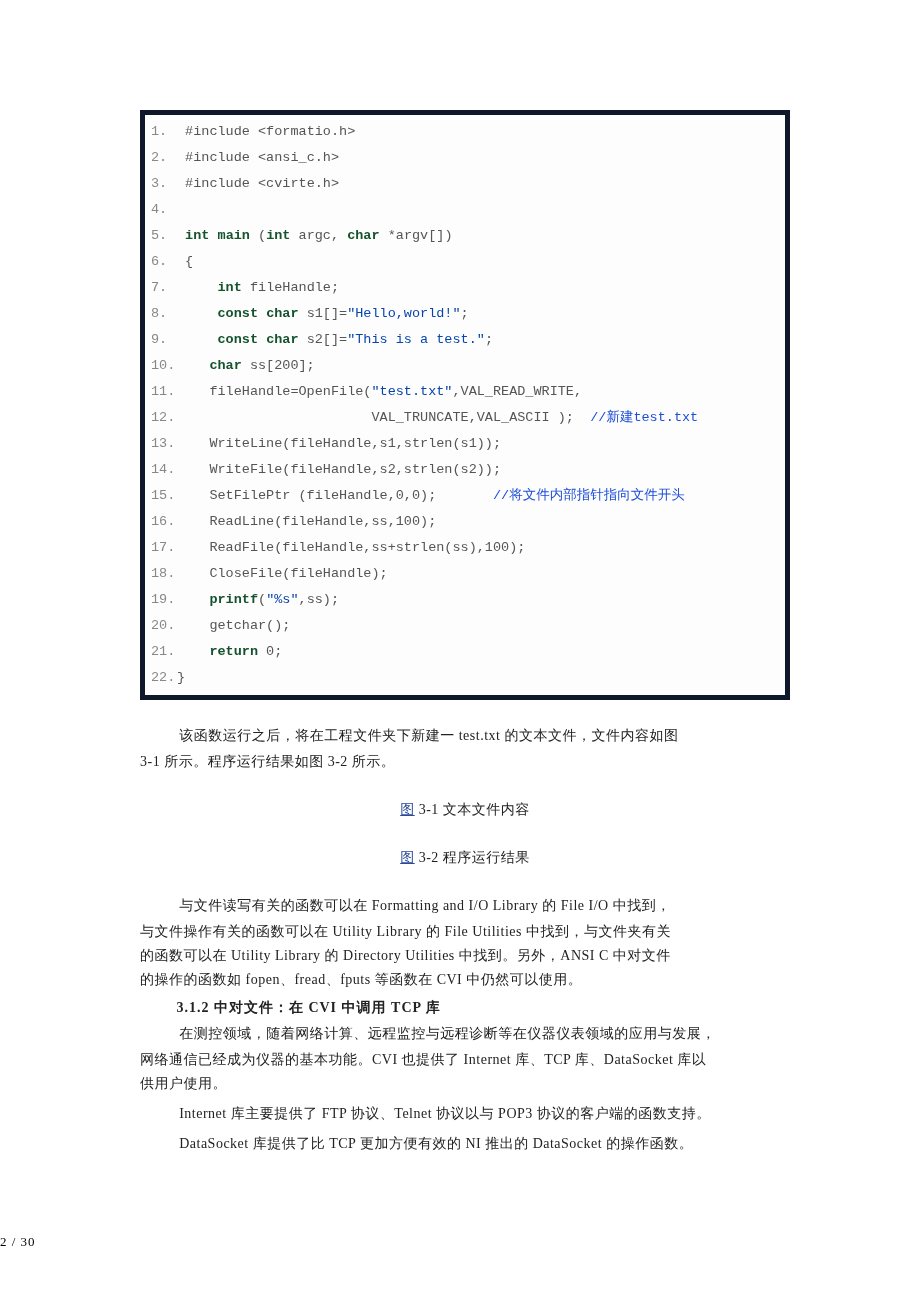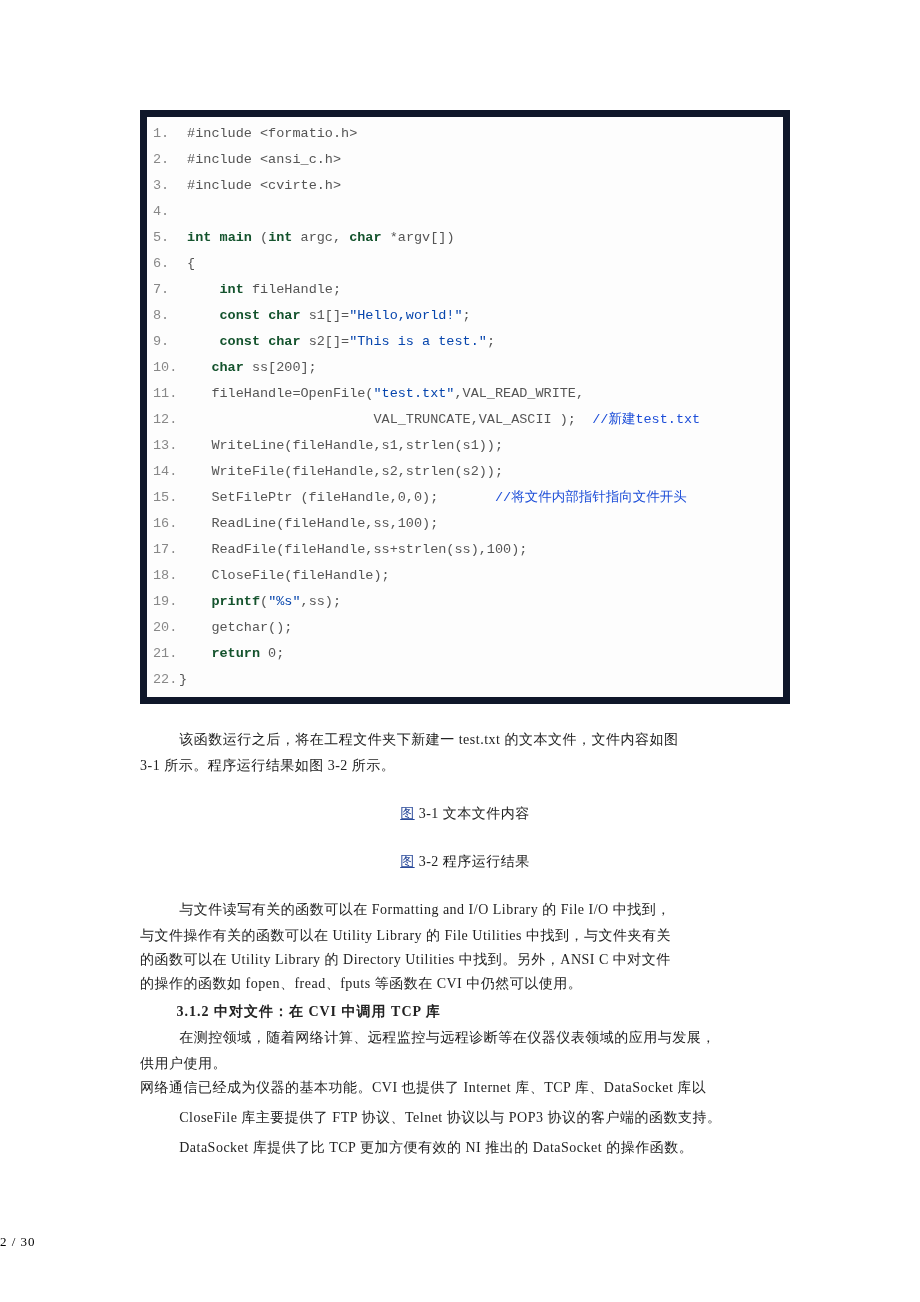--- a/index.html
+++ b/index.html
@@ -12,21 +12,21 @@
   }
   .page {
     width: 920px;
     min-height: 1302px;
     margin: 0 auto;
     padding: 110px 130px 60px 140px;
     box-sizing: border-box;
     position: relative;
   }
   .code-block {
-    border: 7px solid #0f172a;
+    border: 5px solid #0f172a;
     background: #fdfdfd;
     padding: 4px 8px 4px 6px;
     margin-bottom: 24px;
     font-family: "Courier New", monospace;
     font-size: 13.5px;
     line-height: 26px;
     color: #555;
     white-space: pre;
     overflow: hidden;
   }
@@ -81,21 +81,21 @@
     </div>
 
     <div class="para">与文件读写有关的函数可以在 Formatting and I/O Library 的 File I/O 中找到，</div>
     <div>与文件操作有关的函数可以在 Utility Library 的 File Utilities 中找到，与文件夹有关</div>
     <div>的函数可以在 Utility Library 的 Directory Utilities 中找到。另外，ANSI C 中对文件</div>
     <div>的操作的函数如 fopen、fread、fputs 等函数在 CVI 中仍然可以使用。</div>
 
     <div class="section-title">3.1.2  中对文件：在 CVI 中调用 TCP 库</div>
 
     <div class="para">在测控领域，随着网络计算、远程监控与远程诊断等在仪器仪表领域的应用与发展，</div>
+    <div>网络通信已经成为仪器的基本功能。CVI 也提供了 Internet 库、TCP 库、DataSocket 库以</div>
     <div>供用户使用。</div>
-    <div>网络通信已经成为仪器的基本功能。CVI 也提供了 Internet 库、TCP 库、DataSocket 库以</div>
 
-    <div class="para" style="margin-top:6px">CloseFile 库主要提供了 FTP 协议、Telnet 协议以与 POP3 协议的客户端的函数支持。</div>
+    <div class="para" style="margin-top:6px">Internet 库主要提供了 FTP 协议、Telnet 协议以与 POP3 协议的客户端的函数支持。</div>
     <div class="para" style="margin-top:6px">DataSocket 库提供了比 TCP 更加方便有效的 NI 推出的 DataSocket 的操作函数。</div>
   </div>
 
   <div class="footer">2 / 30</div>
 </div>
 
 </body></html>

